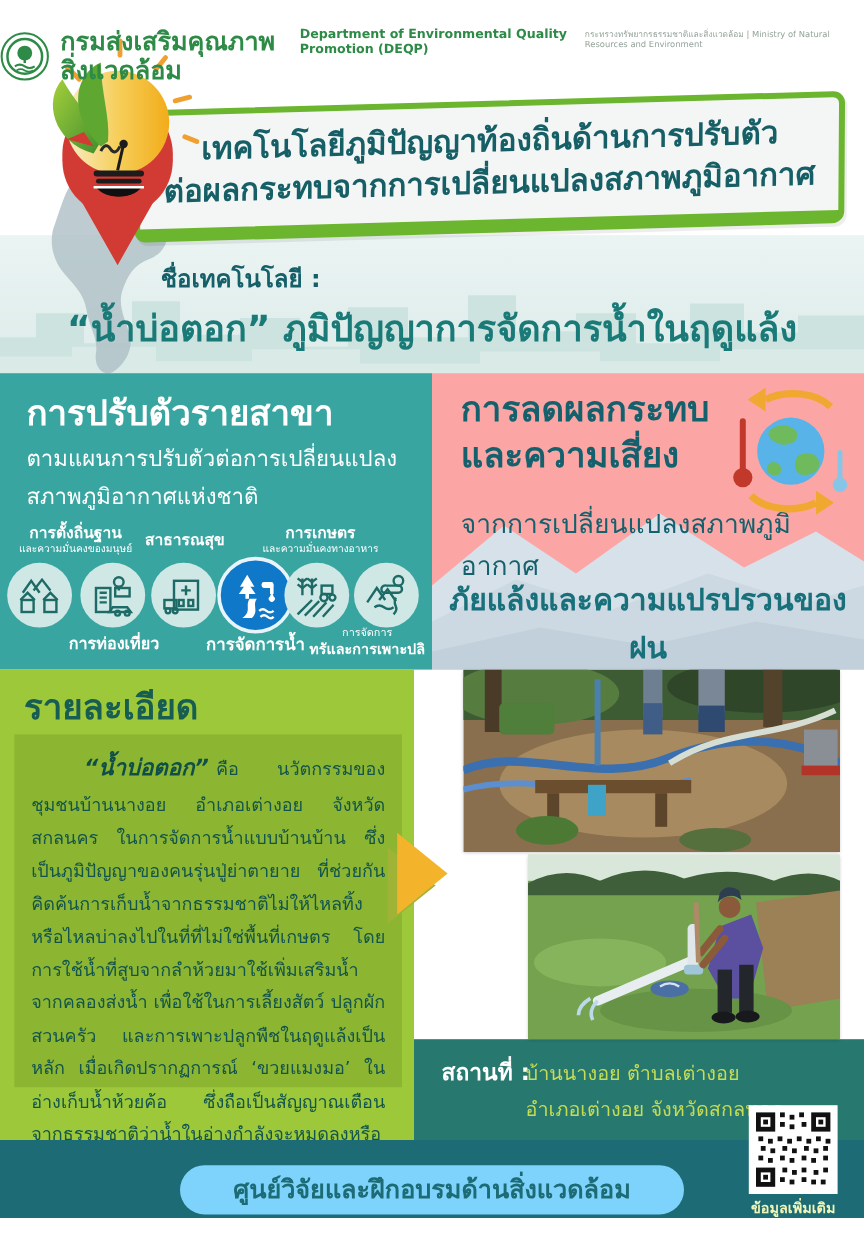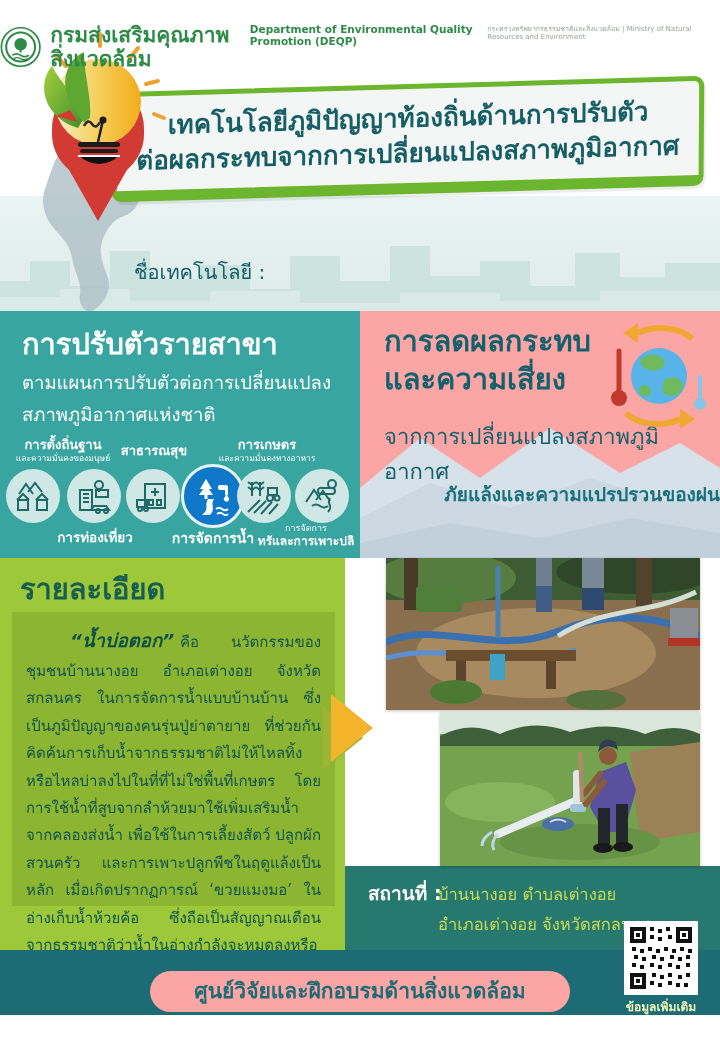--- a/index.html
+++ b/index.html
@@ -23,21 +23,21 @@
   .banner-line { font-size:26px; font-weight:bold; color:#175f66; line-height:1.35; white-space:nowrap; }
 
   
   .bulb-pin { position:absolute; left:26px; top:26px; z-index:6; }
   .thailand-map { position:absolute; left:32px; top:138px; z-index:2; }
 
   
   .tech-strip { position:absolute; left:0; top:196px; width:720px; height:115px;
     background:linear-gradient(#eaf4f3,#dcebe9); z-index:1; }
   .skyline { position:absolute; left:0; bottom:0; }
-  .tech-label { position:absolute; left:134px; top:216px; font-size:20px; font-weight:normal; color:#155f68; z-index:4;margin-top:40px; }
+  .tech-label { position:absolute; left:134px; top:216px; font-size:20px; font-weight:bold; color:#155f68; z-index:4; }
   .tech-name { position:absolute; left:0; top:250px; width:720px; text-align:center;
     font-size:30px; font-weight:bold; color:#1a7a78; z-index:4; }
 
   
   .col-left { position:absolute; left:0; top:311px; width:360px; height:247px; background:#38a5a1; z-index:3; }
   .col-left-title { position:absolute; left:22px; top:10px; font-size:29px; font-weight:bold; color:#ffffff; }
   .col-left-sub { position:absolute; left:22px; top:56px; font-size:18.5px; color:#ffffff; line-height:1.75; }
 
   .sector-circle { position:absolute; width:54px; height:54px; border-radius:50%;
     background:#cfe8e6; display:flex; align-items:center; justify-content:center; }
@@ -46,22 +46,22 @@
   .sec-label .b { font-weight:bold; font-size:13px; display:block; }
   .sec-label .s { font-size:8.5px; display:block; }
   .sec-label .s2 { font-size:9px; display:block; }
   .sec-label .b2 { font-weight:bold; font-size:12px; display:block; }
 
   .col-right { position:absolute; left:360px; top:311px; width:360px; height:247px; background:#fca5a5; overflow:hidden; z-index:3; }
   .mountains { position:absolute; left:0; bottom:0; }
   .col-right-title { position:absolute; left:24px; top:12px; font-size:29px; font-weight:bold; color:#14616d; line-height:1.3; }
   .col-right-sub { position:absolute; left:24px; top:108px; font-size:22px; color:#14616d; }
   .globe-wrap { position:absolute; right:12px; top:8px; }
-  .risk-text { position:absolute; left:0; top:168px; width:360px; text-align:right;
-    font-size:19px; font-weight:bold; color:#18707b; }
+  .risk-text { position:absolute; left:0; top:168px; width:360px; text-align:center;
+    font-size:25px; font-weight:bold; color:#18707b; }
 
   
   .details-panel { position:absolute; left:0; top:558px; width:345px; height:392px; background:#9cc839; z-index:3; }
   .details-title { position:absolute; left:20px; top:8px; font-size:29px; font-weight:bold; color:#175d52; }
   .details-box { position:absolute; left:12px; top:54px; width:323px; height:294px; background:#8cb531;
     padding:12px 14px 10px 14px; }
   .details-text { font-size:15px; line-height:1.83; color:#13544c; text-align:justify; text-indent:44px; }
   .details-text .lead { font-weight:bold; font-style:italic; font-size:18.5px; color:#0f4f47; margin-right:6px; }
 
   .fwd-arrow { position:absolute; left:331px; top:694px; width:0; height:0; z-index:5;
@@ -75,21 +75,21 @@
   .photo2 { position:absolute; left:440px; top:712px; width:260px; height:154px; overflow:hidden; z-index:4;
     box-shadow:0 1px 3px rgba(0,0,0,0.25); }
 
   
   .loc-band { position:absolute; left:345px; top:866px; width:375px; height:84px; background:#27786f; z-index:3; }
   .loc-label { position:absolute; left:368px; top:878px; font-size:19px; font-weight:bold; color:#ffffff; z-index:4; }
   .loc-lines { position:absolute; left:438px; top:880px; font-size:16.5px; color:#c6dc52; line-height:1.8; z-index:4; }
 
   
   .footer-band { position:absolute; left:0; top:950px; width:720px; height:65px; background:#1d6b74; z-index:3; }
-  .footer-pill { position:absolute; left:150px; top:971px; width:420px; height:41px; background:#fca5a5;
+  .footer-pill { position:absolute; left:150px; top:971px; width:420px; height:41px; background:#7dd3fc;
     border-radius:22px; text-align:center; line-height:41px; font-size:21px; font-weight:bold; color:#1d6b74; z-index:4; }
 
   .qr-box { position:absolute; left:624px; top:921px; width:74px; height:74px; background:#ffffff; padding:4px; z-index:6; }
   .qr-caption { position:absolute; left:612px; top:997px; width:98px; text-align:center;
     font-size:12px; font-weight:bold; color:#f1f5b8; z-index:6; }
 </style>
 </head>
 <body>
 
 <div class="page">
@@ -159,20 +159,21 @@
       <span class="org-sub">กระทรวงทรัพยากรธรรมชาติและสิ่งแวดล้อม | Ministry of Natural Resources and Environment</span>
     </div>
   </div>
 
   <div class="banner">
     <span class="banner-line">เทคโนโลยีภูมิปัญญาท้องถิ่นด้านการปรับตัว</span>
     <span class="banner-line">ต่อผลกระทบจากการเปลี่ยนแปลงสภาพภูมิอากาศ</span>
   </div>
 
   <div class="tech-label">ชื่อเทคโนโลยี :</div>
+  <div class="tech-name">“น้ำบ่อตอก” ภูมิปัญญาการจัดการน้ำในฤดูแล้ง</div>
 
   <div class="col-left">
     <div class="col-left-title">การปรับตัวรายสาขา</div>
     <div class="col-left-sub">
       <span>ตามแผนการปรับตัวต่อการเปลี่ยนแปลง</span><br>
       <span>สภาพภูมิอากาศแห่งชาติ</span>
     </div>
 
     <div class="sec-label" style="left:-2px; top:126px; width:130px;">
       <span class="b">การตั้งถิ่นฐาน</span>

